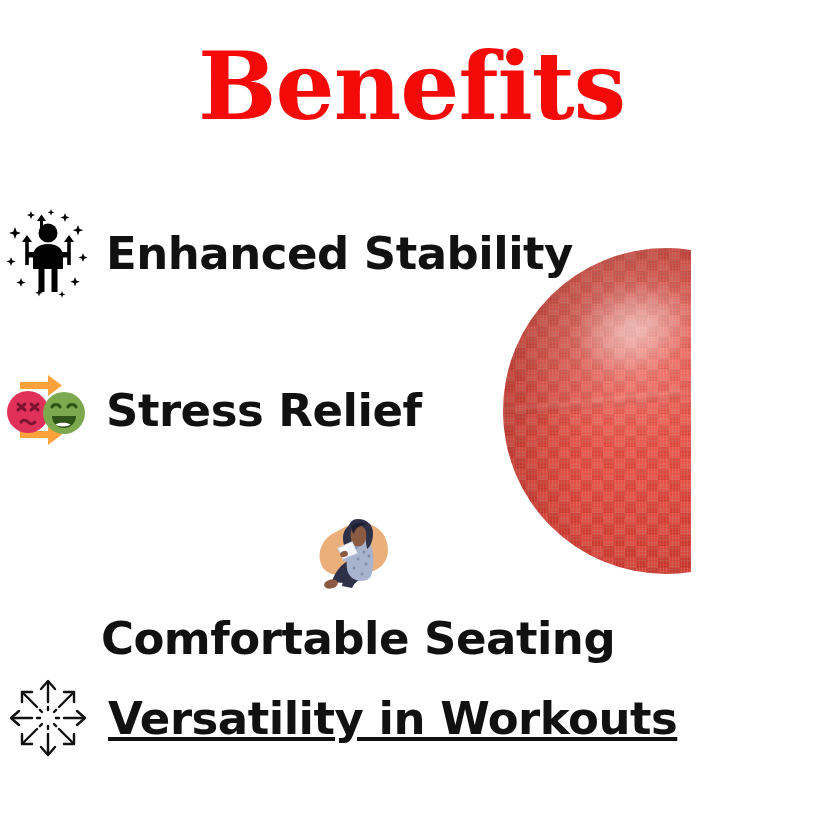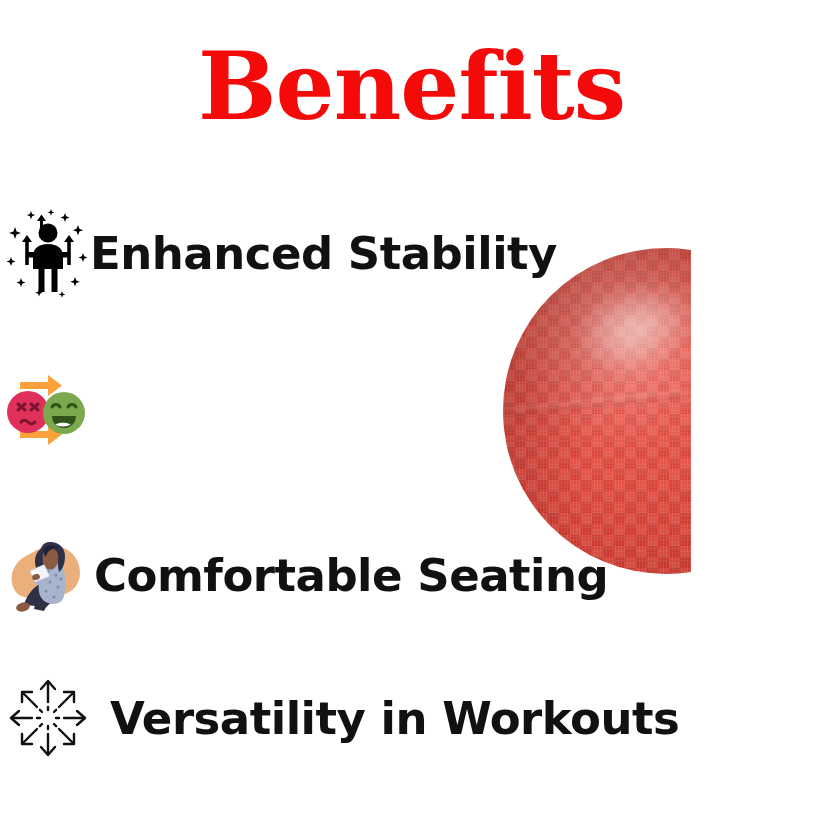--- a/index.html
+++ b/index.html
@@ -137,26 +137,26 @@
     transform: rotate(-18deg);
     filter: blur(3px);
   }
 
   
   .row {
     position: absolute;
     left: 6px;
     display: flex;
     align-items: center;
-    gap: 0;
+    gap: 16px;
     width: 700px;
   }
   #row-0 { top: 205px; }
   #row-1 { top: 368px; }
-  #row-2 { top: 527px; }
+  #row-2 { top: 504px; flex-direction: column; }
   #row-3 { top: 672px; }
 
   .icon-box {
     width: 84px;
     height: 96px;
     flex: 0 0 84px;
     position: relative;
   }
   #row-1 .icon-box { height: 84px; }
   #row-2 .icon-box { height: 96px; }
@@ -167,21 +167,21 @@
   .label {
     font-family: "DejaVu Sans", "Liberation Sans", sans-serif;
     font-weight: 700;
     font-size: 45px;
     line-height: 1;
     color: #111111;
     letter-spacing: -0.5px;
     white-space: nowrap;
   }
   #row-2 .label { margin-left: 4px; }
-  #row-3 .label { margin-left: 20px; }
+  #row-3 .label { margin-left: 2px; text-decoration: underline; }
 </style>
 </head>
 <body>
 
 <div id="poster">
 
   <div id="title">Benefits</div>
 
   <div id="ball-wrap">
     <div id="ball">
@@ -250,20 +250,21 @@
 
         <circle cx="58" cy="45" r="21" fill="#7CA94E"></circle>
         <g stroke="#2F5418" stroke-width="3" stroke-linecap="round" fill="none">
           <path d="M46 39a4.5 4.5 0 0 1 8 0"></path>
           <path d="M62 39a4.5 4.5 0 0 1 8 0"></path>
         </g>
         <path d="M46 48h24a12 12 0 0 1-24 0z" fill="#2F5418"></path>
         <path d="M49.5 56.5c3-2.5 12-2.5 15 0-2.4 2.6-12.6 2.6-15 0z" fill="#FFFFFF"></path>
       </svg>
     </div>
+    <div class="label">Stress Relief</div>
   </div>
 
   <div class="row" id="row-2">
     <div class="icon-box">
       <svg viewBox="0 0 84 96" xmlns="http://www.w3.org/2000/svg" aria-hidden="true">
 
         <path d="M8 62c-6-13 0-27 12-33 12-6 20-13 32-10 14 3 22 14 22 27 0 13-9 21-23 23-14 2-25 3-33 1-5-1.5-8-4-10-8z" fill="#EBAF7B"></path>
 
         <path d="M18 78c2-8 7-15 14-20l12-7 7 9-13 10c-4 3-7 6-8 9z" fill="#2D3047"></path>
         <path d="M28 82c1-7 6-13 13-17l11-6 5 8-12 9c-4 3-6 5-7 8z" fill="#2D3047"></path>

